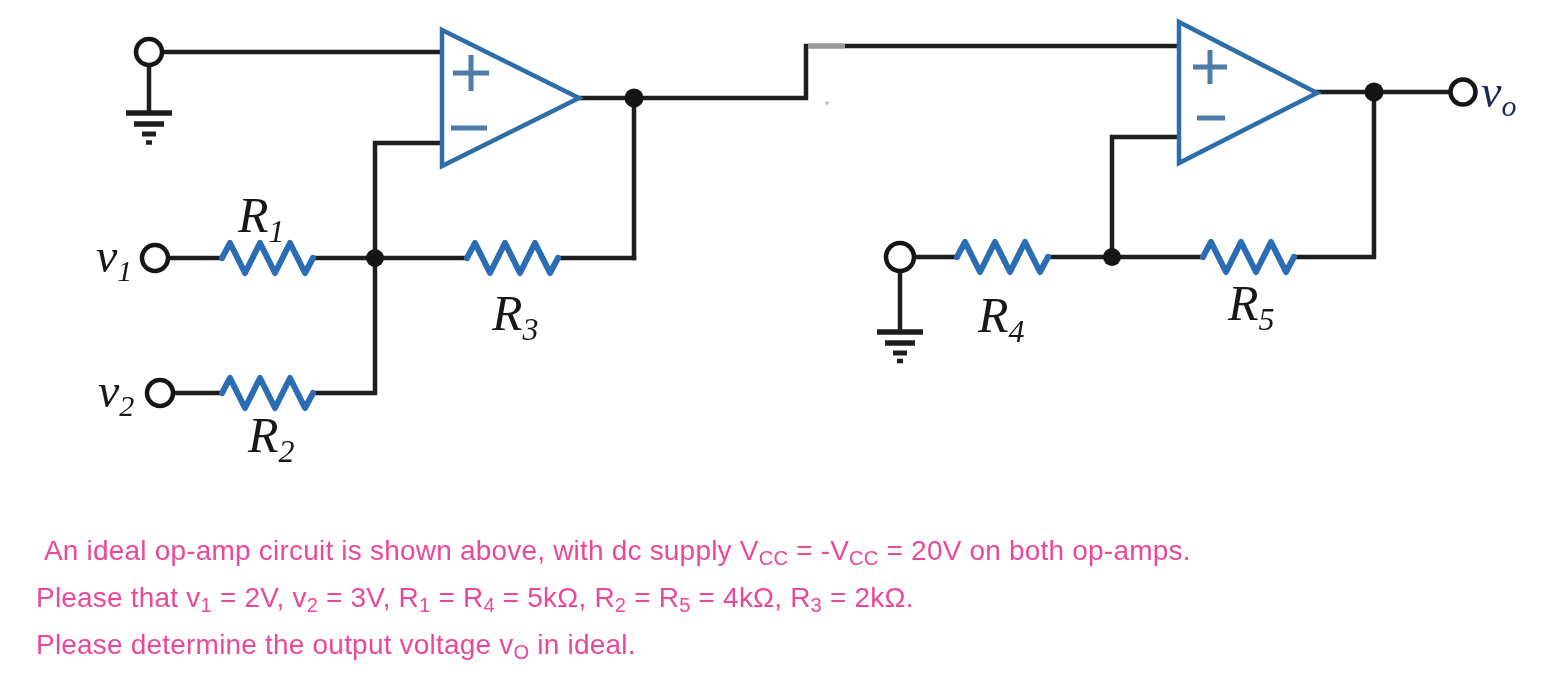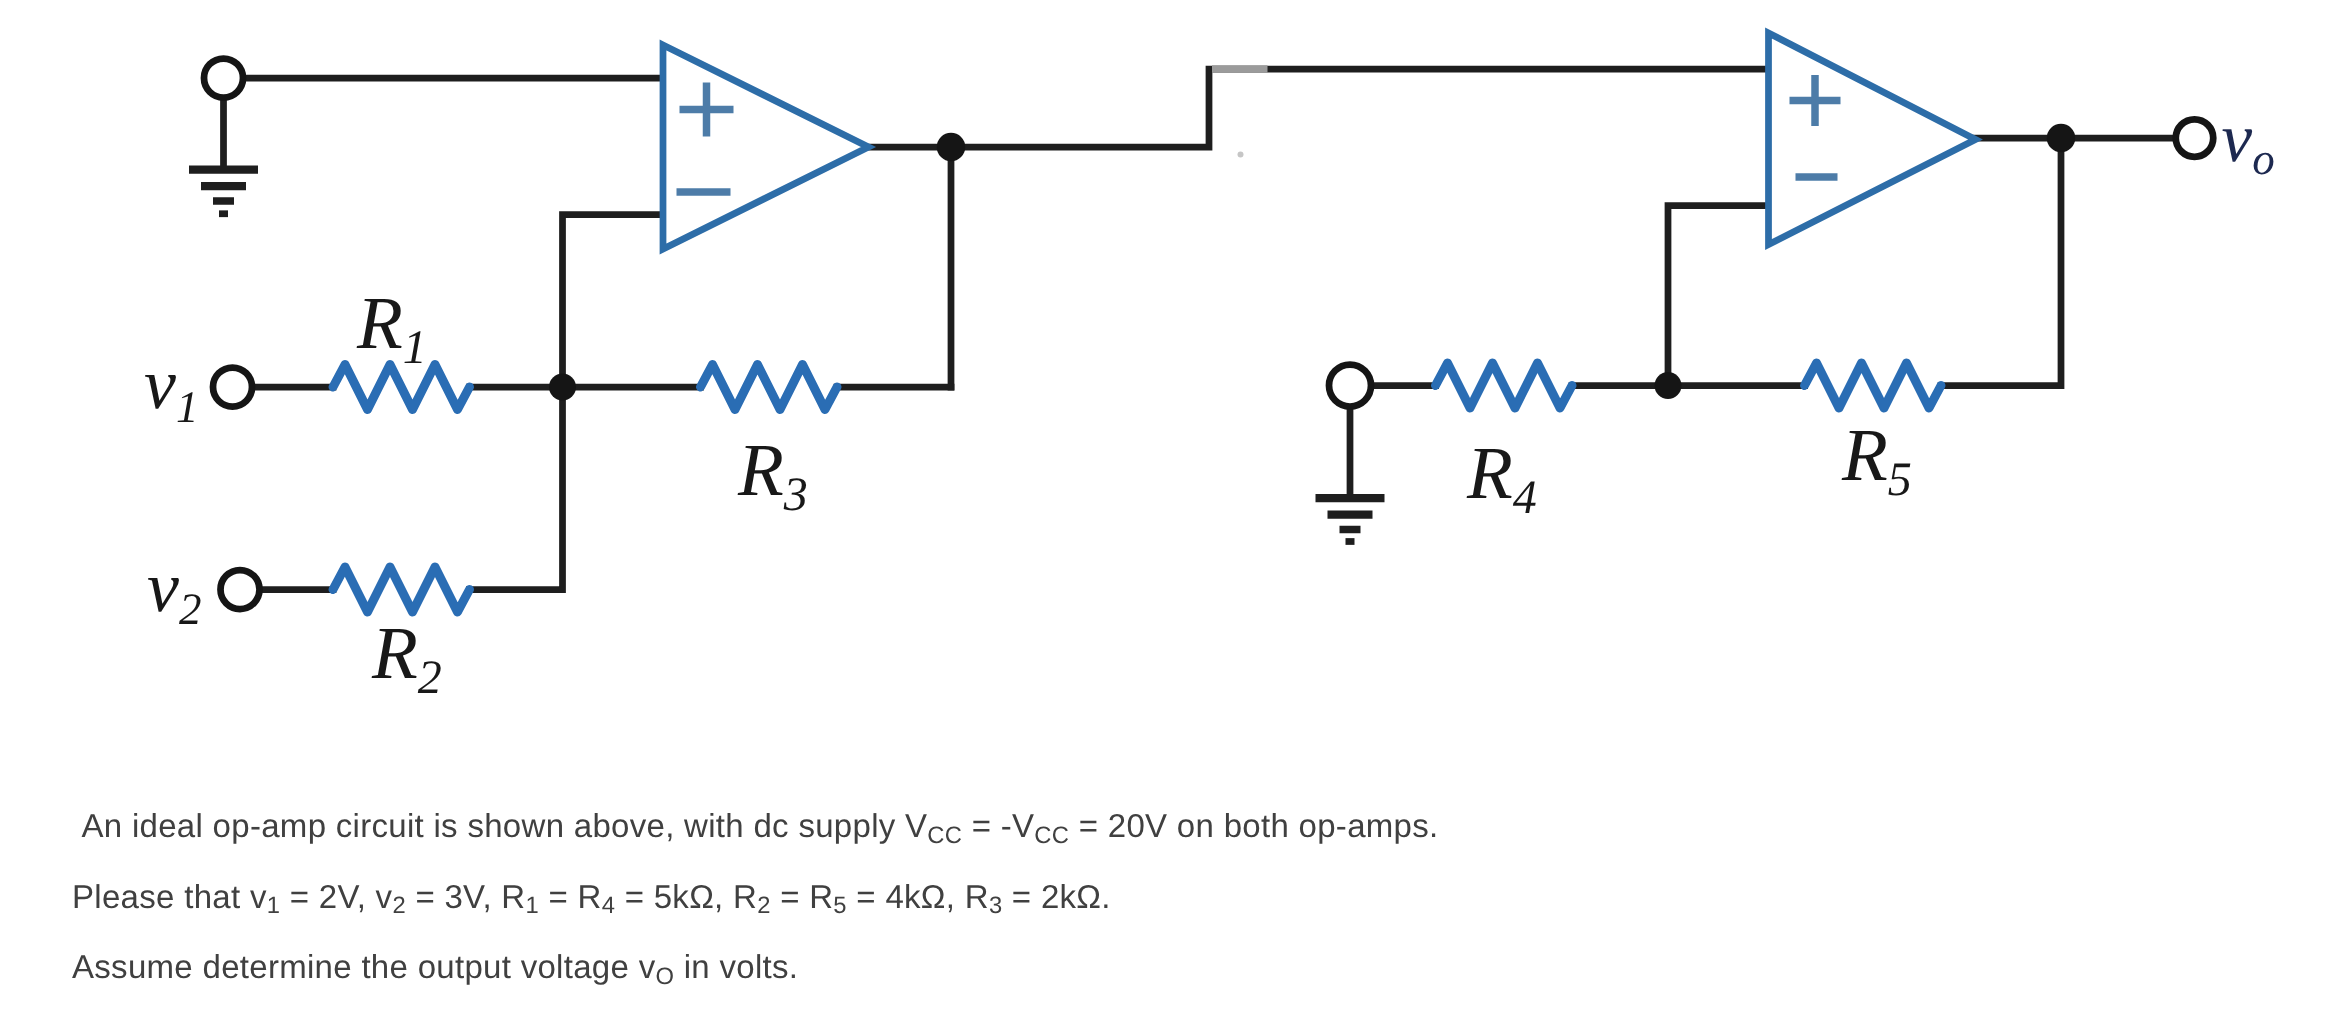--- a/index.html
+++ b/index.html
@@ -27,23 +27,23 @@
     font-size: 50px;
   }
   .clabel .subt { font-size: 32px; }
   .vlabel { font-size: 48px; }
   .vlabel .subt { font-size: 30px; }
   .volabel { font-size: 46px; }
   .volabel .subt { font-size: 30px; }
 
   #problem-text {
     position: absolute;
-    left: 48px; top: 527px;
-    color: #404040;
-    font-size: 22px;
+    left: 36px; top: 527px;
+    color: #ec4899;
+    font-size: 28px;
     line-height: 47px;
     letter-spacing: 0.2px;
   }
   #problem-text .tline { white-space: pre-wrap; }
   #problem-text sub {
     font-size: 0.72em;
     vertical-align: -0.24em;
     line-height: 0;
   }
 </style>
@@ -147,16 +147,16 @@
       <text class="clabel" x="492" y="330"><tspan>R</tspan><tspan class="subt" dy="10">3</tspan></text>
       <text class="clabel" x="978" y="332"><tspan>R</tspan><tspan class="subt" dy="10">4</tspan></text>
       <text class="clabel" x="1228" y="320"><tspan>R</tspan><tspan class="subt" dy="10">5</tspan></text>
     </g>
     <text class="clabel volabel" x="1481" y="107" fill="#1d2950"><tspan>v</tspan><tspan class="subt" dy="9">o</tspan></text>
   </svg>
 
   <div id="problem-text">
     <div class="tline"><span> An ideal op-amp circuit is shown above, with dc supply V</span><sub>CC</sub><span> = -V</span><sub>CC</sub><span> = 20V on both op-amps.</span></div>
     <div class="tline"><span>Please that v</span><sub>1</sub><span> = 2V, v</span><sub>2</sub><span> = 3V, R</span><sub>1</sub><span> = R</span><sub>4</sub><span> = 5kΩ, R</span><sub>2</sub><span> = R</span><sub>5</sub><span> = 4kΩ, R</span><sub>3</sub><span> = 2kΩ.</span></div>
-    <div class="tline"><span>Assume determine the output voltage v</span><sub>O</sub><span> in volts.</span></div>
+    <div class="tline"><span>Please determine the output voltage v</span><sub>O</sub><span> in ideal.</span></div>
   </div>
 
 </div>
 
 </body></html>

